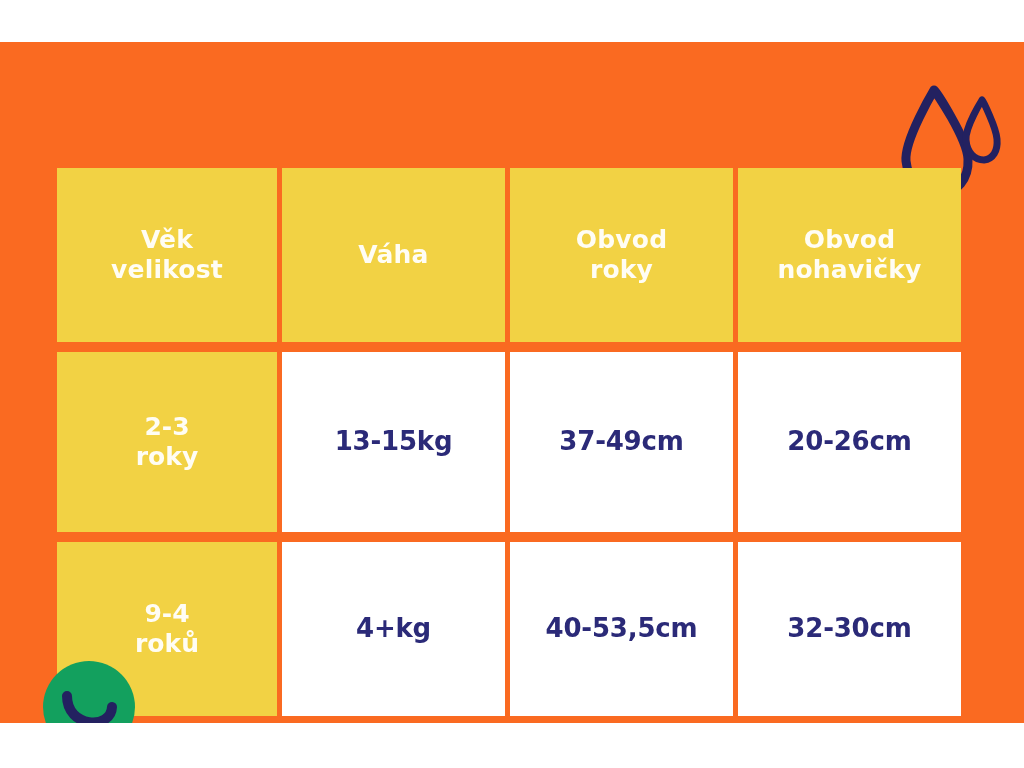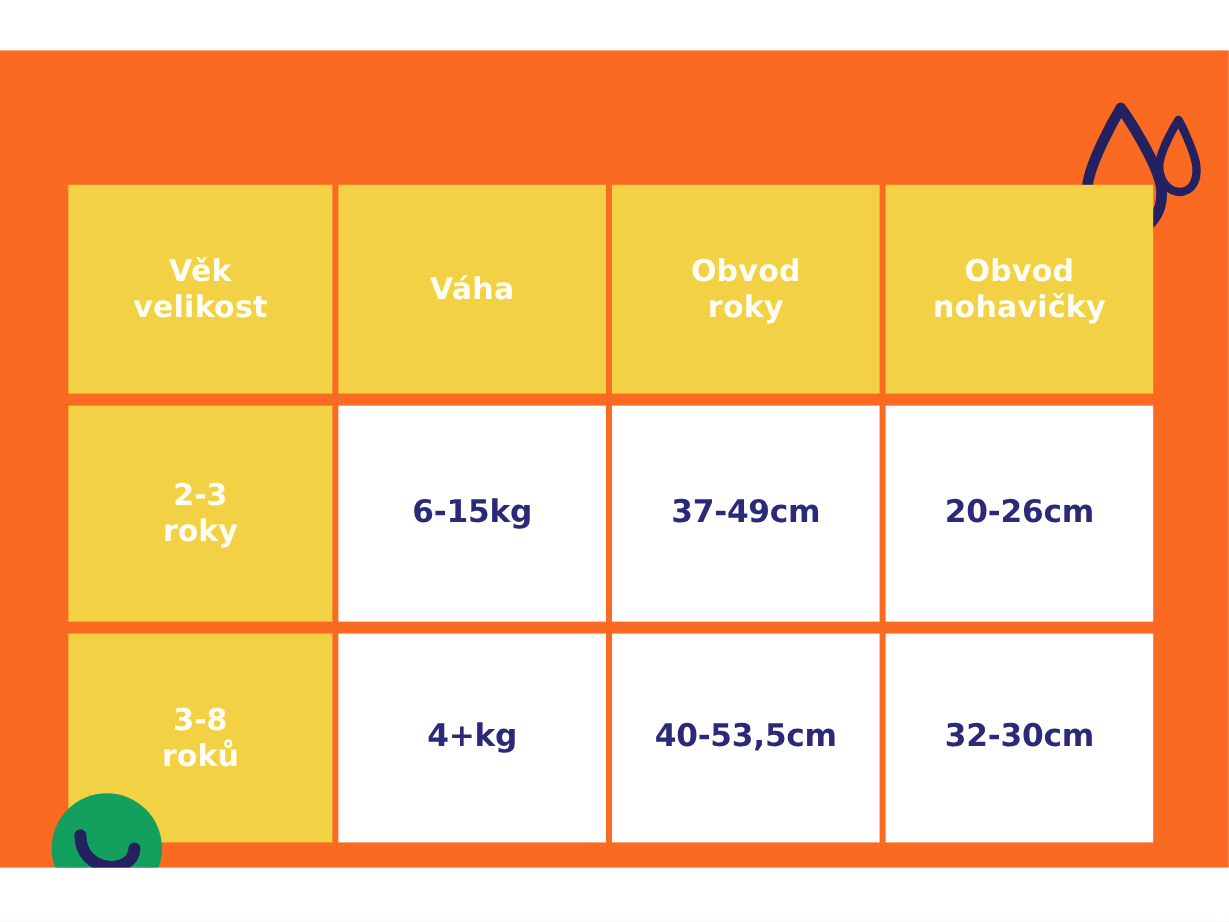--- a/index.html
+++ b/index.html
@@ -31,21 +31,21 @@
     width: 1024px;
     height: 681px;
     background: #fa6a21;
     overflow: hidden;
   }
 
   
   #size-table {
     position: absolute;
     left: 57px;
-    top: 112px;
+    top: 126px;
     width: 906px;
     height: 548px;
     display: grid;
     grid-template-columns: 220px 223px 223px 223px;
     grid-template-rows: 174px 180px 174px;
     column-gap: 5px;
     row-gap: 10px;
   }
 
   .cell {
@@ -149,27 +149,27 @@
           <span class="line">nohavičky</span>
         </div>
       </div>
 
       <div class="cell agecell">
         <div>
           <span class="line">2-3</span>
           <span class="line">roky</span>
         </div>
       </div>
-      <div class="cell value">6-15kg</div>
+      <div class="cell value">13-15kg</div>
       <div class="cell value">37-49cm</div>
       <div class="cell value">20-26cm</div>
 
       <div class="cell agecell">
         <div>
-          <span class="line">3-8</span>
+          <span class="line">9-4</span>
           <span class="line">roků</span>
         </div>
       </div>
       <div class="cell value">4+kg</div>
       <div class="cell value">40-53,5cm</div>
       <div class="cell value">32-30cm</div>
 
     </div>
 
     <div id="smiley">

